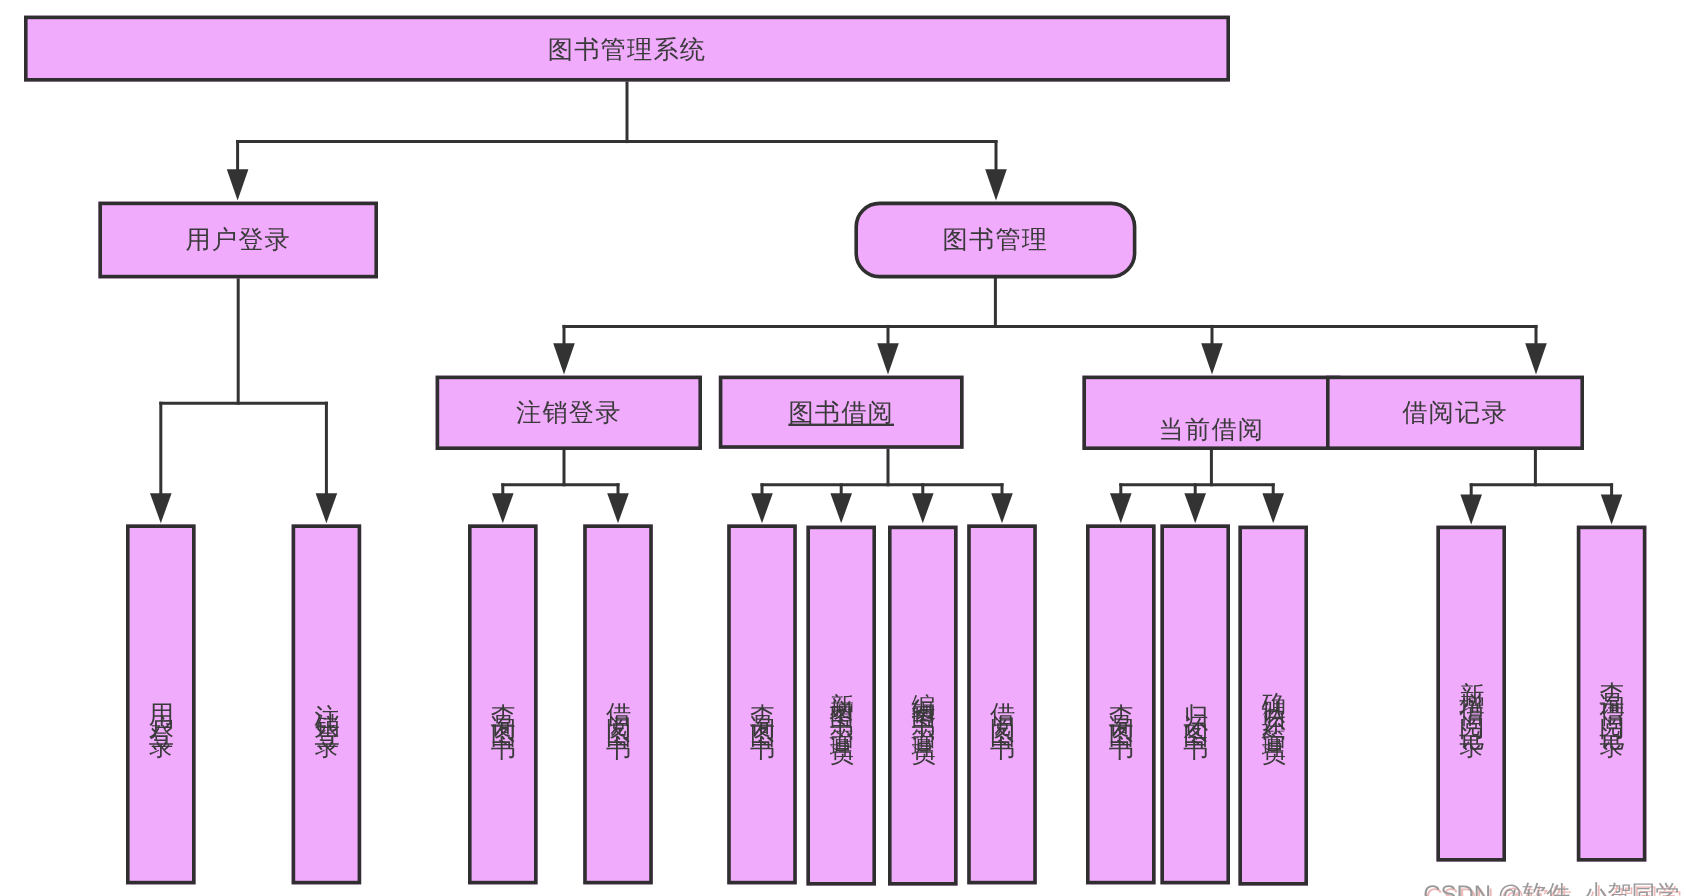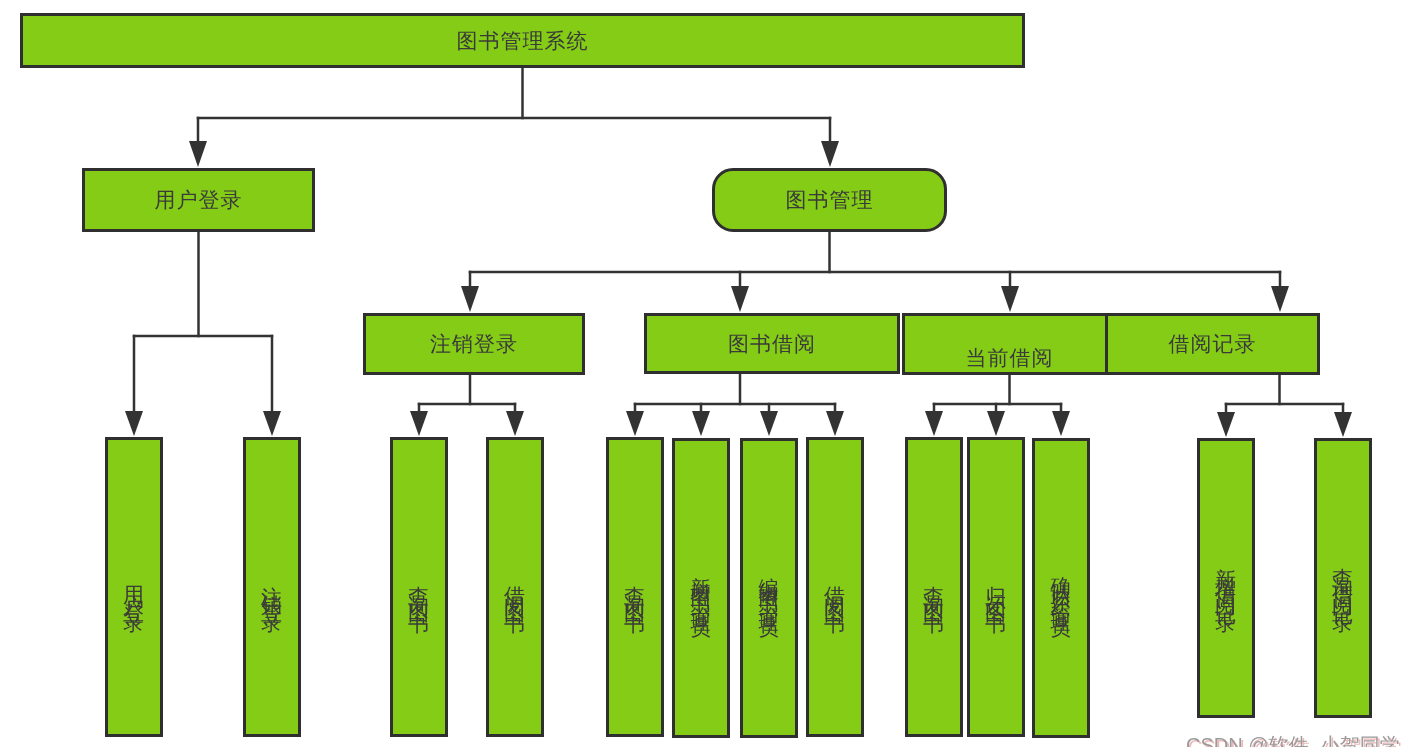--- a/index.html
+++ b/index.html
@@ -12,21 +12,21 @@
     font-family: "Liberation Sans", sans-serif;
   }
   svg.wires {
     position: absolute;
     left: 0; top: 0;
     width: 1405px; height: 747px;
   }
   .box {
     position: absolute;
     box-sizing: border-box;
-    background: #84cc16;
+    background: #f0abfc;
     border: 3px solid #2f2f2f;
     display: flex;
     align-items: center;
     justify-content: center;
     color: #3a3a3a;
   }
   .hlabel {
     font-size: 21px;
     letter-spacing: 1px;
     white-space: nowrap;
@@ -127,21 +127,21 @@
   <div class="box" style="left:82px; top:168px; width:233px; height:64px;">
     <span class="hlabel">用户登录</span>
   </div>
   <div class="box" style="left:712px; top:168px; width:235px; height:64px;border-radius:21px;">
     <span class="hlabel">图书管理</span>
   </div>
 
   <div class="box" style="left:363px; top:313px; width:222px; height:62px;">
     <span class="hlabel">注销登录</span>
   </div>
-  <div class="box" style="left:644px; top:313px; width:256px; height:61px;">
+  <div class="box" style="left:599px; top:313px; width:204px; height:61px;text-decoration:underline;">
     <span class="hlabel">图书借阅</span>
   </div>
   <div class="box" style="left:902px; top:313px; width:215px; height:62px;align-items:flex-end;">
     <span class="hlabel">当前借阅</span>
   </div>
   <div class="box" style="left:1105px; top:313px; width:215px; height:62px;">
     <span class="hlabel">借阅记录</span>
   </div>
 
   <div class="box" style="left:105px; top:437px; width:58px; height:300px;">

